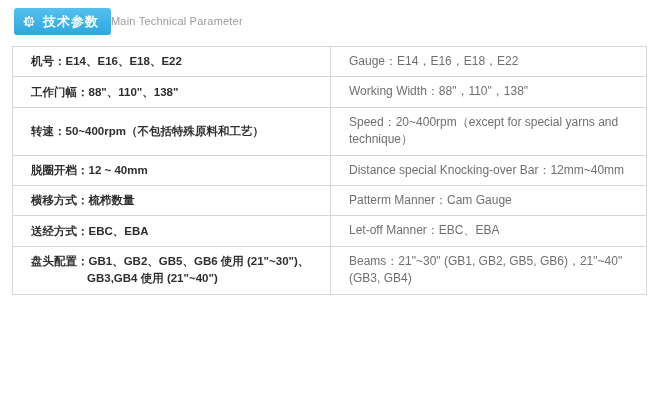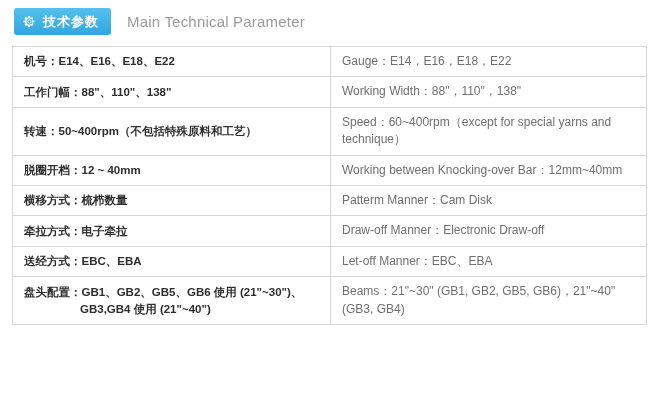--- a/index.html
+++ b/index.html
@@ -48,42 +48,41 @@
     display: block;
   }
   .header-title-cn {
     font-size: 13px;
     font-weight: bold;
     letter-spacing: 1px;
     line-height: 1;
     white-space: nowrap;
   }
   .header-title-en {
-    margin-left: 16px;
-    font-size: 15px;
+    font-size: 11px;
     color: #9b9b9b;
     letter-spacing: 0.2px;
     white-space: nowrap;
   }
 
   
   .table-wrap {
     position: absolute;
     left: 12px;
     top: 46px;
     width: 634px;
   }
   table.spec {
     width: 100%;
     border-collapse: collapse;
     table-layout: fixed;
   }
   table.spec td {
     border: 1px solid #d6d6d6;
-    padding: 6px 11px;
+    padding: 6px 18px;
     vertical-align: middle;
     line-height: 1.45;
   }
   td.cn {
     width: 318px;
     font-size: 11.5px;
     color: #2e2e2e;
     font-weight: bold;
   }
   td.en {
@@ -117,33 +116,29 @@
         <tr class="normal">
           <td class="cn">机号：E14、E16、E18、E22</td>
           <td class="en">Gauge：E14，E16，E18，E22</td>
         </tr>
         <tr class="normal">
           <td class="cn">工作门幅：88"、110"、138"</td>
           <td class="en">Working Width：88"，110"，138"</td>
         </tr>
         <tr class="normal">
           <td class="cn">转速：50~400rpm（不包括特殊原料和工艺）</td>
-          <td class="en">Speed：60~400rpm（except for special yarns and technique）</td>
+          <td class="en">Speed：20~400rpm（except for special yarns and technique）</td>
         </tr>
         <tr class="normal">
           <td class="cn">脱圈开档：12 ~ 40mm</td>
-          <td class="en">Working between Knocking-over Bar：12mm~40mm</td>
+          <td class="en">Distance special Knocking-over Bar：12mm~40mm</td>
         </tr>
         <tr class="normal">
           <td class="cn">横移方式：梳栉数量</td>
-          <td class="en">Patterm Manner：Cam Disk</td>
-        </tr>
-        <tr class="normal">
-          <td class="cn">牵拉方式：电子牵拉</td>
-          <td class="en">Draw-off Manner：Electronic Draw-off</td>
+          <td class="en">Patterm Manner：Cam Gauge</td>
         </tr>
         <tr class="normal">
           <td class="cn">送经方式：EBC、EBA</td>
           <td class="en">Let-off Manner：EBC、EBA</td>
         </tr>
         <tr class="tall">
           <td class="cn">
             <span class="line2">盘头配置：GB1、GB2、GB5、GB6 使用 (21"~30")、</span>
             <span class="line2" style="padding-left:56px;">GB3,GB4 使用 (21"~40")</span>
           </td>

